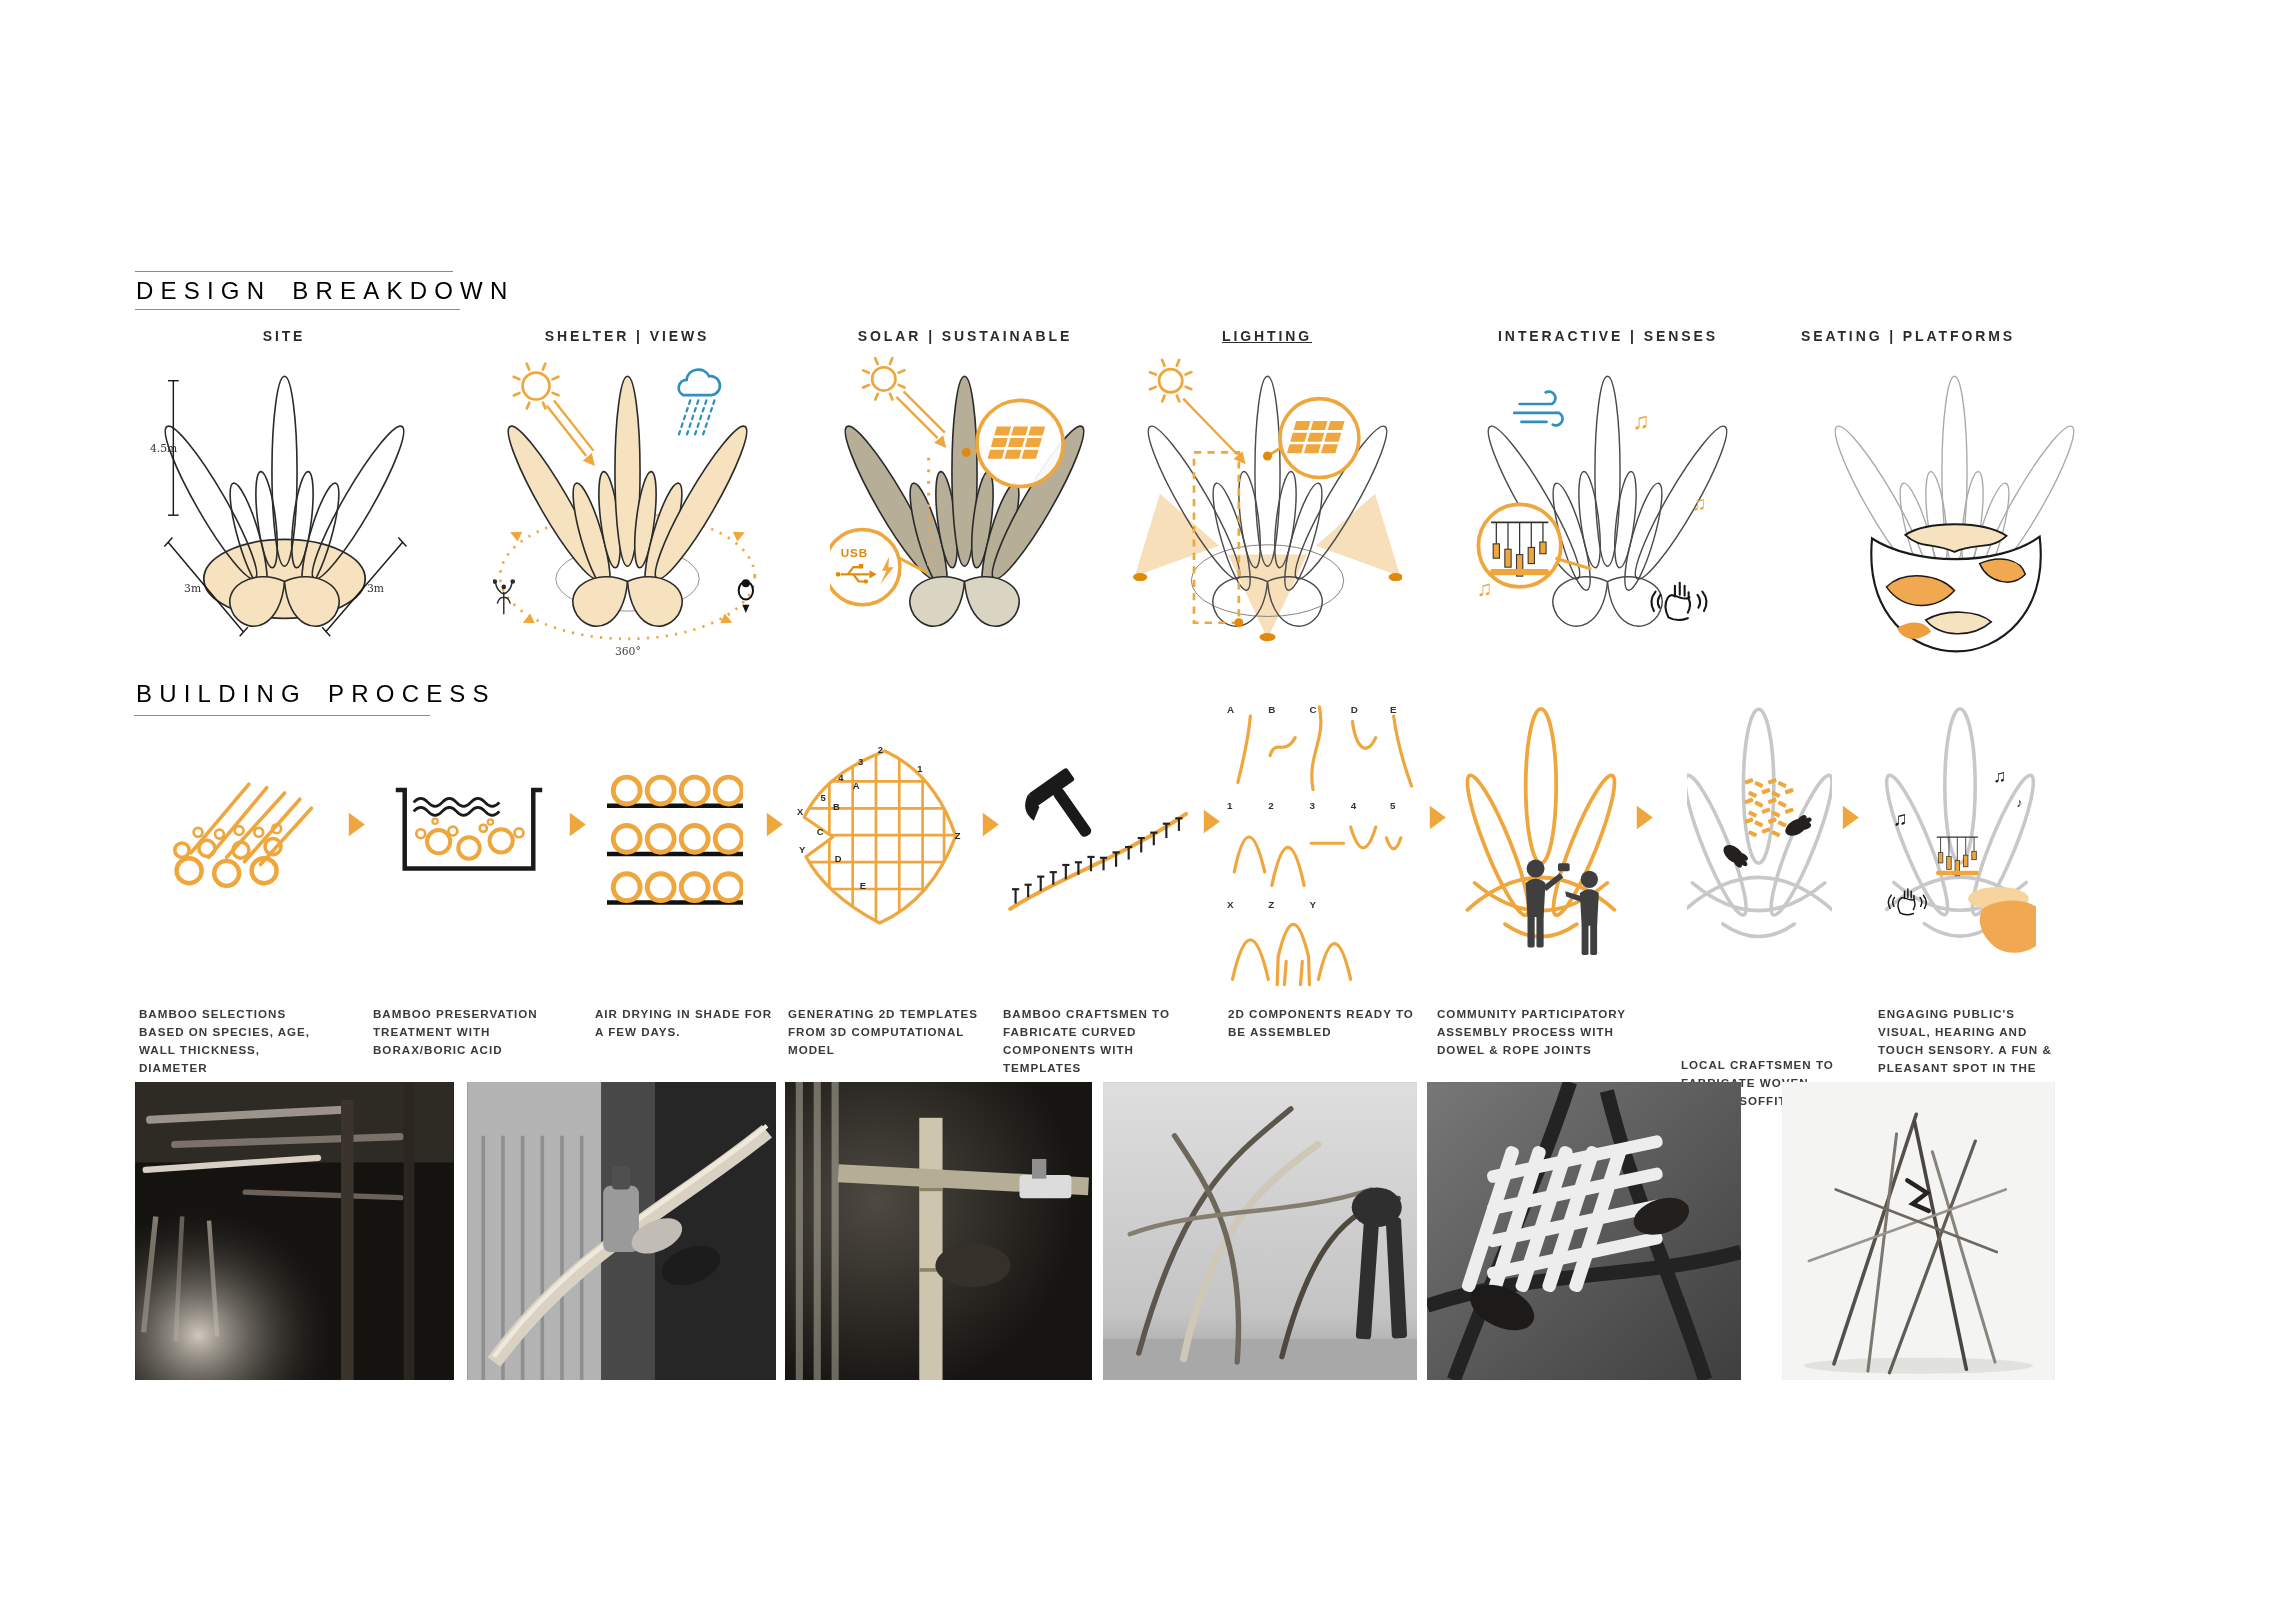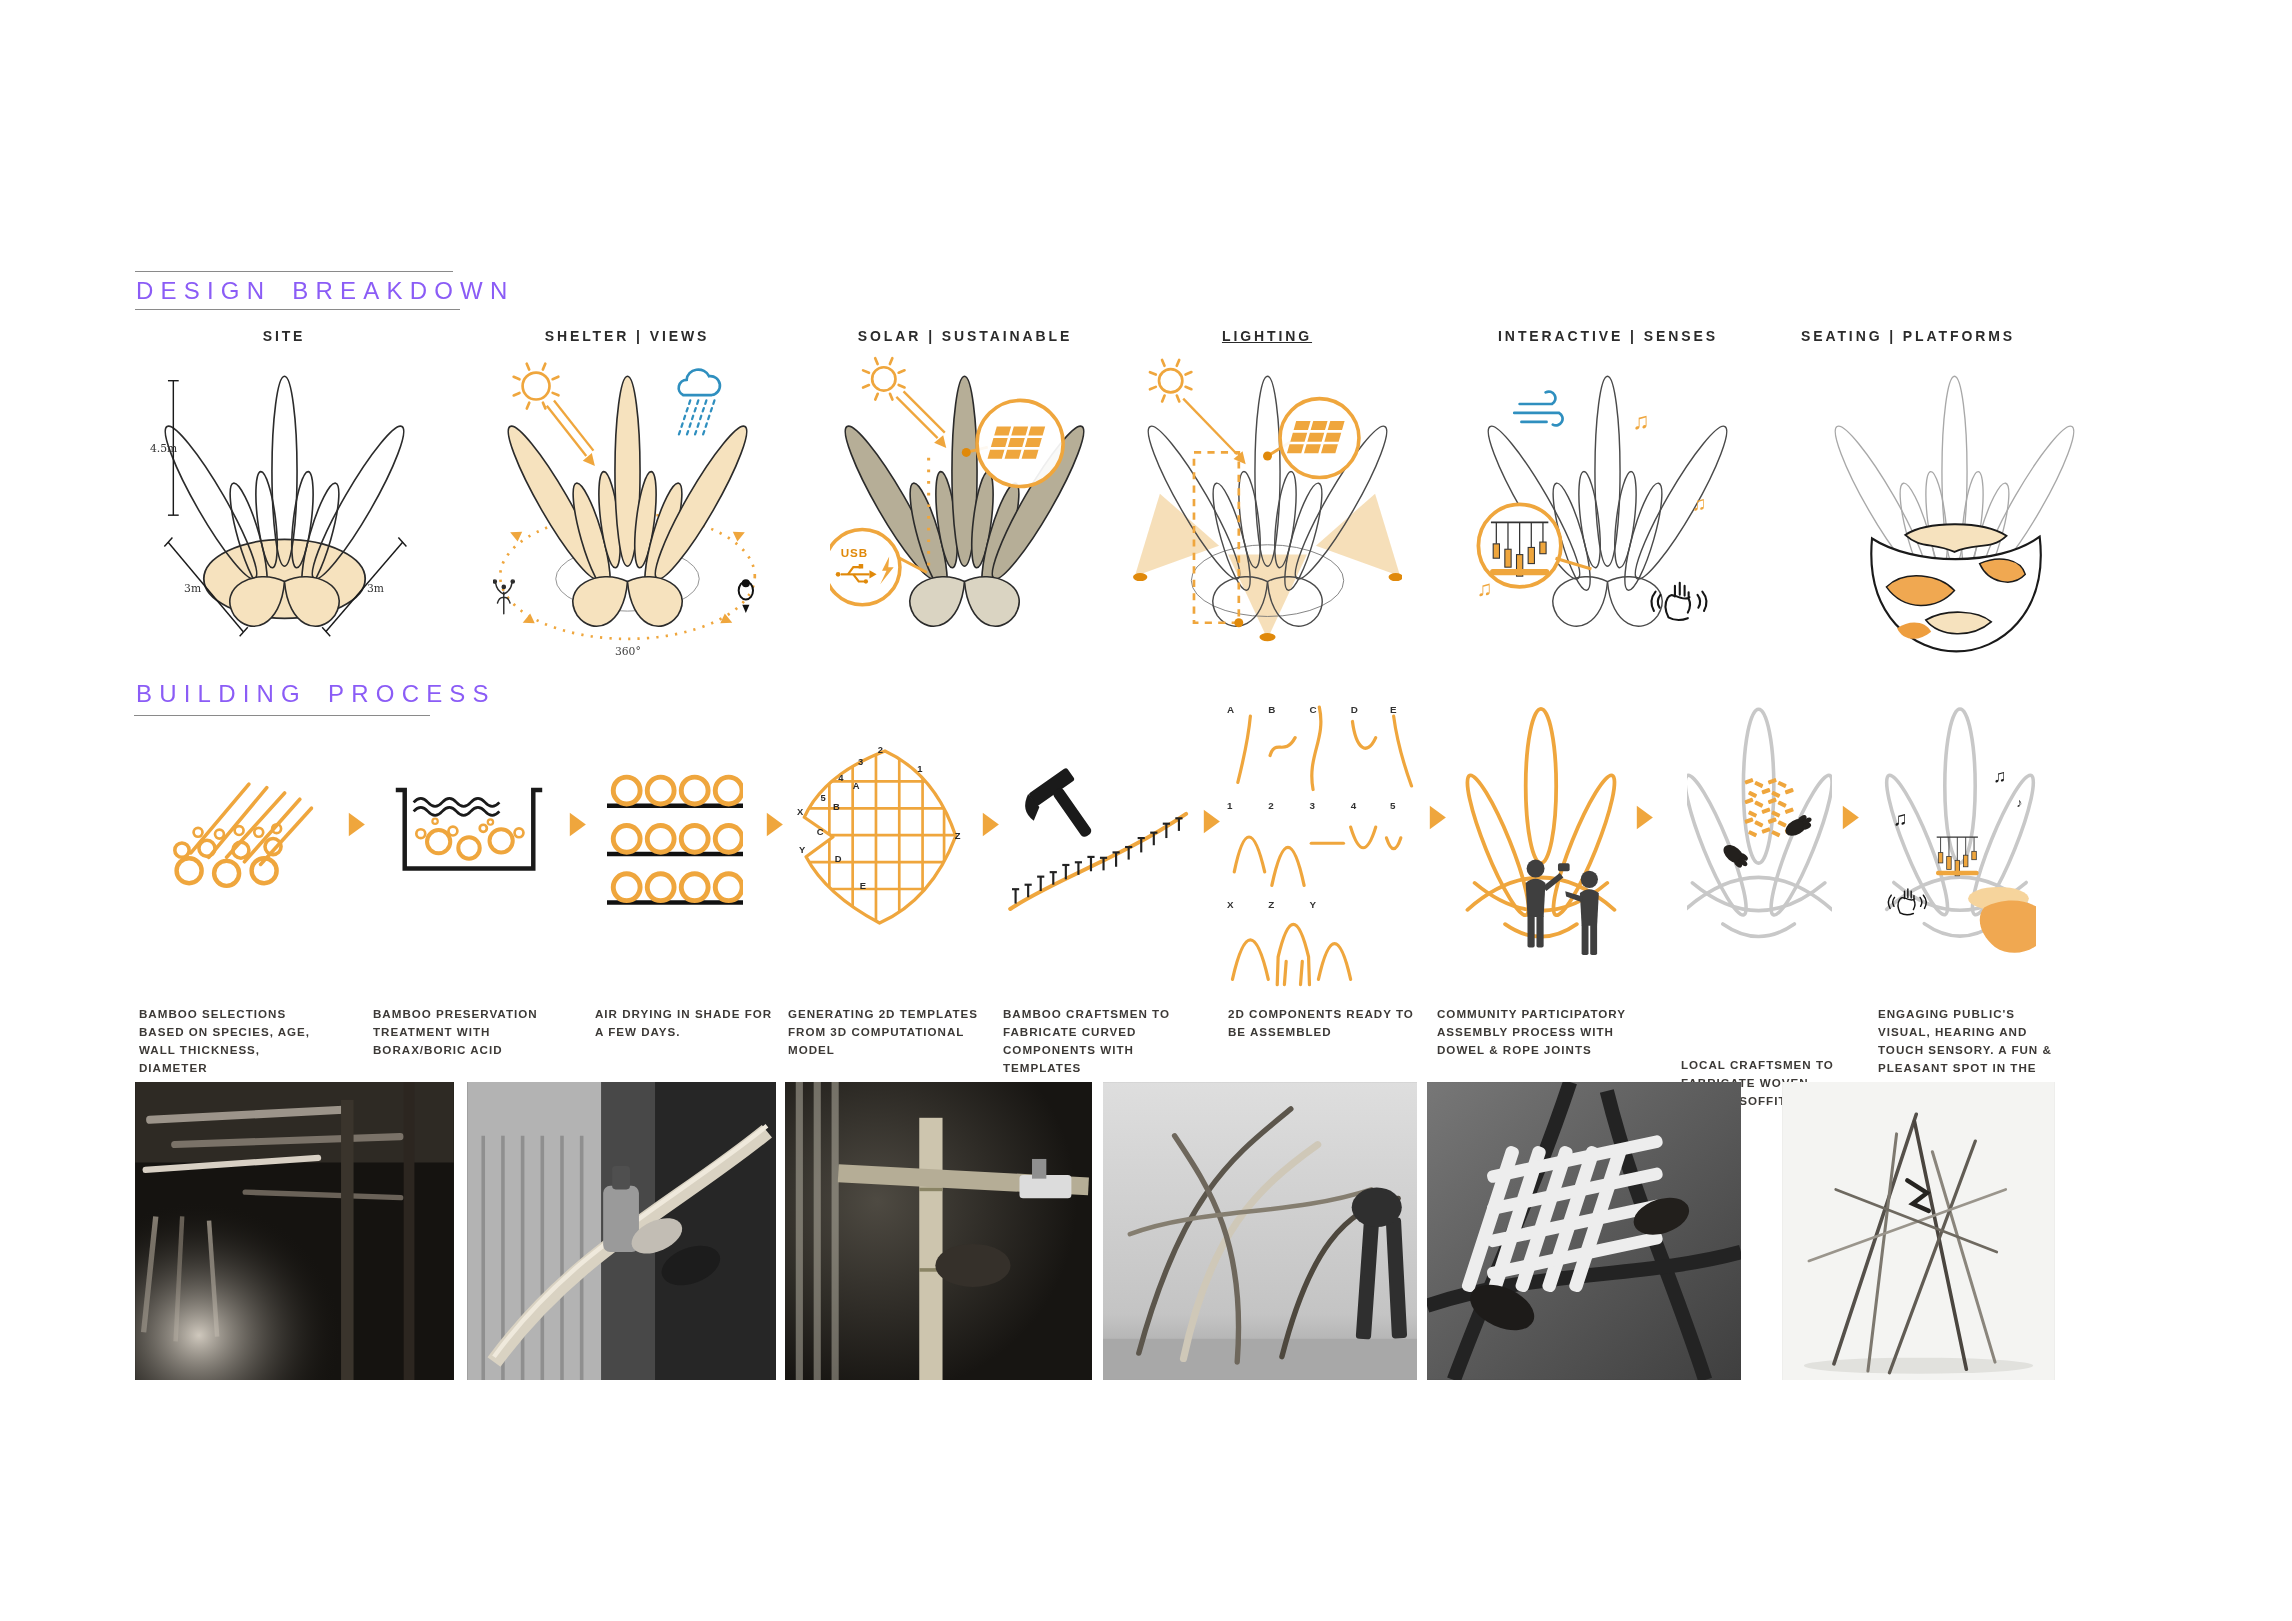--- a/index.html
+++ b/index.html
@@ -1,20 +1,20 @@
 <!DOCTYPE html>
 <html style="font-size:14.3px"><head>
 <meta charset="utf-8">
 <style>
   *{box-sizing:border-box}
   html,body{margin:0;padding:0;background:#fff}
   body{font-family:"Liberation Sans",sans-serif;color:#2b2b2b}
   .board{position:relative;width:2293px;height:1621px;background:#ffffff;overflow:hidden}
   .rule{position:absolute;height:1.3px;background:#8a8a8a}
-  .sec-title{position:absolute;font-size:24px;font-weight:400;letter-spacing:7.2px;word-spacing:7.2px;color:#8b5cf6;white-space:nowrap}
+  .sec-title{position:absolute;font-size:24px;font-weight:400;letter-spacing:7.2px;word-spacing:7.2px;color:#000000;white-space:nowrap}
   .col-title{position:absolute;font-size:14px;font-weight:700;letter-spacing:2.9px;color:#2b2b2b;white-space:nowrap;transform:translateX(-50%)}
   .caption{position:absolute;font-size:11.6px;font-weight:700;letter-spacing:1px;line-height:1.55;color:#3c3936}
   .photo{position:absolute;top:1082px;height:298px;overflow:hidden;background:#222}
   .abs{position:absolute}
   svg{display:block}
 </style>
 </head>
 <body>
 
 <div class="board">

